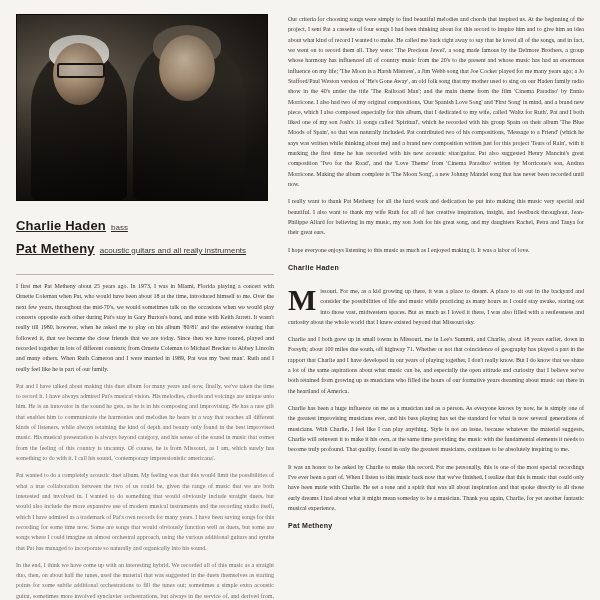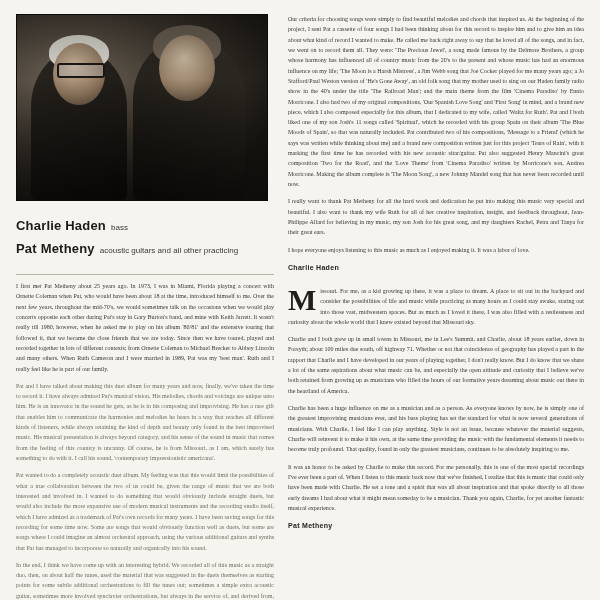--- a/index.html
+++ b/index.html
@@ -76,20 +76,21 @@
     position:absolute;inset:0;
     background:linear-gradient(180deg,rgba(0,0,0,.25) 0%,rgba(0,0,0,0) 35%,rgba(0,0,0,.45) 100%);
   }
 
   
   .credits{margin-top:14px;}
   .credit-line{
     font-family:"Liberation Sans", sans-serif;
     margin-bottom:3px;
     line-height:1.25;
+    text-decoration:underline;
   }
   .name{
     font-size:13px;font-weight:bold;color:#1d1a17;letter-spacing:.2px;
   }
   .role{
     font-size:8px;color:#3c3833;margin-left:5px;font-weight:normal;
   }
 
   
   .body-text{
@@ -144,21 +145,21 @@
       <div class="hair b"></div>
       <div class="head h2"></div>
       <div class="shade"></div>
     </div>
 
     <div class="credits">
       <div class="credit-line">
         <span class="name">Charlie Haden</span><span class="role">bass</span>
       </div>
       <div class="credit-line">
-        <span class="name">Pat Metheny</span><span class="role">acoustic guitars and all other practicing</span>
+        <span class="name">Pat Metheny</span><span class="role">acoustic guitars and all really instruments</span>
       </div>
     </div>
 
     <div class="body-text">
       <div class="rule-top"></div>
       <p>I first met Pat Metheny about 25 years ago. In 1973, I was in Miami, Florida playing a concert with Ornette Coleman when Pat, who would have been about 18 at the time, introduced himself to me. Over the next few years, throughout the mid-70's, we would sometimes talk on the occasions when we would play concerts opposite each other during Pat's stay in Gary Burton's band, and mine with Keith Jarrett. It wasn't really till 1980, however, when he asked me to play on his album '80/81' and the extensive touring that followed it, that we became the close friends that we are today. Since then we have toured, played and recorded together in lots of different contexts; from Ornette Coleman to Michael Brecker to Abbey Lincoln and many others. When Ruth Cameron and I were married in 1989, Pat was my 'best man'. Ruth and I really feel like he is part of our family.</p>
       <p class="faint">Pat and I have talked about making this duet album for many years and now, finally, we've taken the time to record it. I have always admired Pat's musical vision. His melodies, chords and voicings are unique unto him. He is an innovator in the sound he gets, as he is in his composing and improvising. He has a rare gift that enables him to communicate the harmonies and melodies he hears in a way that reaches all different kinds of listeners, while always retaining the kind of depth and beauty only found in the best improvised music. His musical presentation is always beyond category, and his sense of the sound in music that comes from the feeling of this country is uncanny. Of course, he is from Missouri, as I am, which surely has something to do with it. I call his sound, 'contemporary impressionistic americana'.</p>
       <p class="faint">Pat wanted to do a completely acoustic duet album. My feeling was that this would limit the possibilities of what a true collaboration between the two of us could be, given the range of music that we are both interested and involved in. I wanted to do something that would obviously include straight duets, but would also include the more expansive use of modern musical instruments and the recording studio itself, which I have admired as a trademark of Pat's own records for many years. I have been saving songs for this recording for some time now. Some are songs that would obviously function well as duets, but some are songs where I could imagine an almost orchestral approach, using the various additional guitars and synths that Pat has managed to incorporate so naturally and organically into his sound.</p>
       <p class="faint">In the end, I think we have come up with an interesting hybrid. We recorded all of this music as a straight duo, then, on about half the tunes, used the material that was suggested in the duets themselves as starting points for some subtle additional orchestrations to fill the tunes out; sometimes a simple extra acoustic guitar, sometimes more involved synclavier orchestrations, but always in the service of, and derived from, what we actually played.</p>
     </div>

